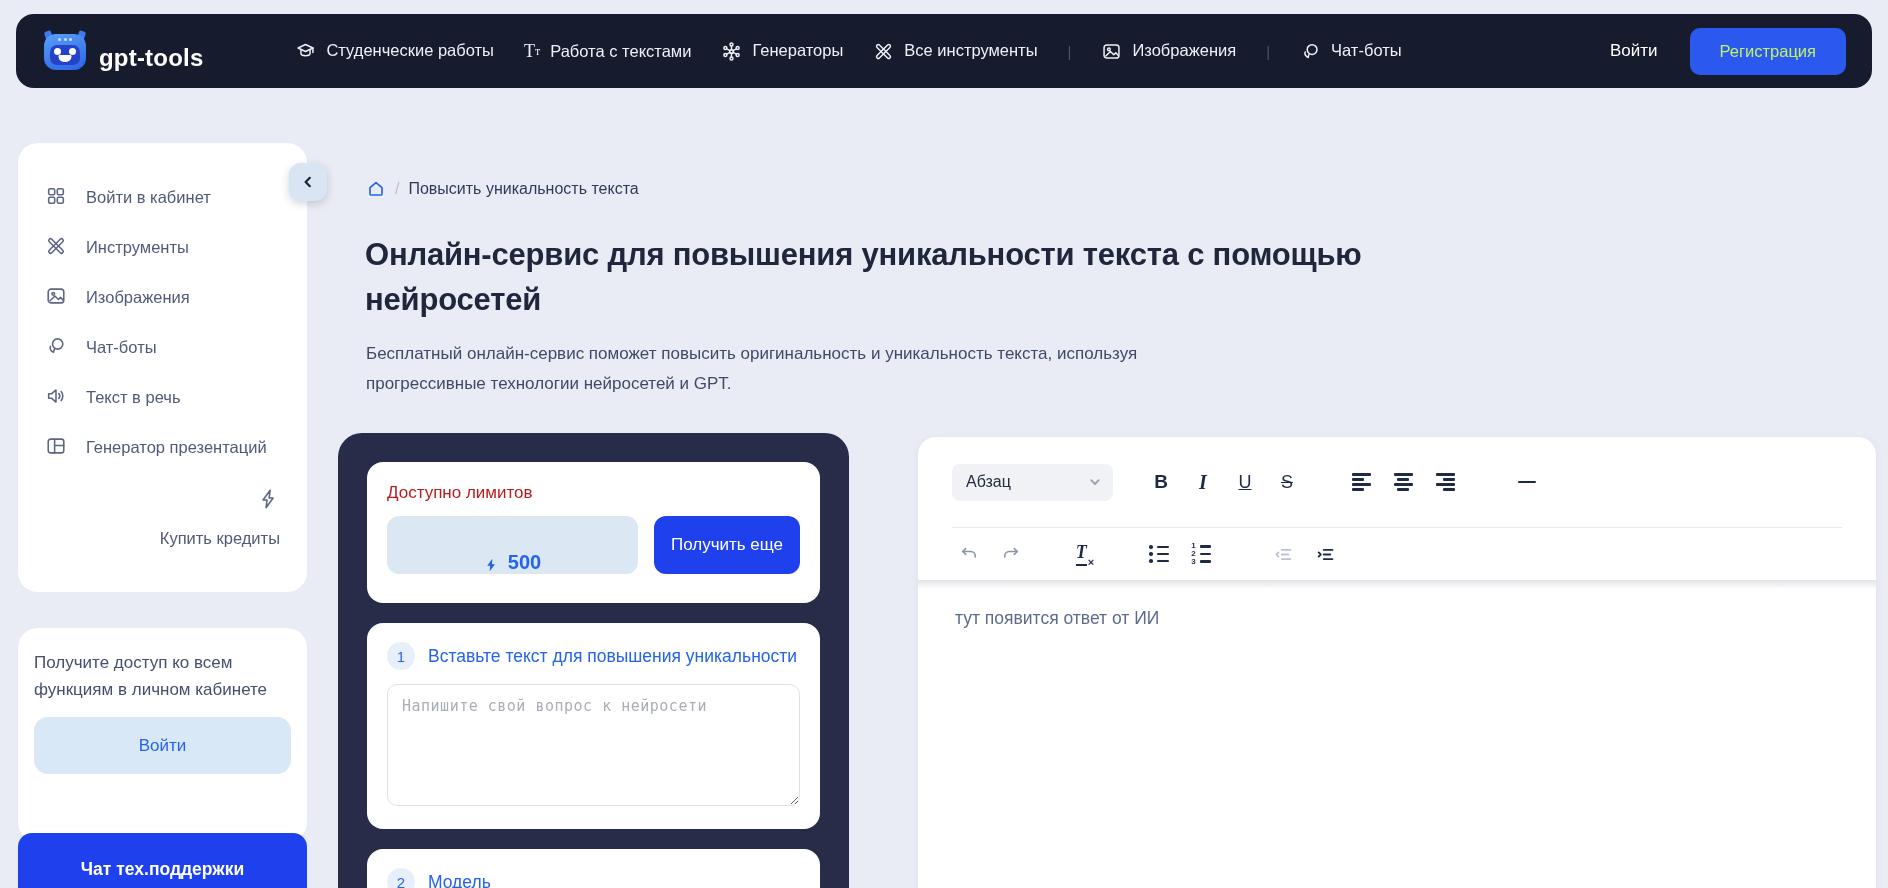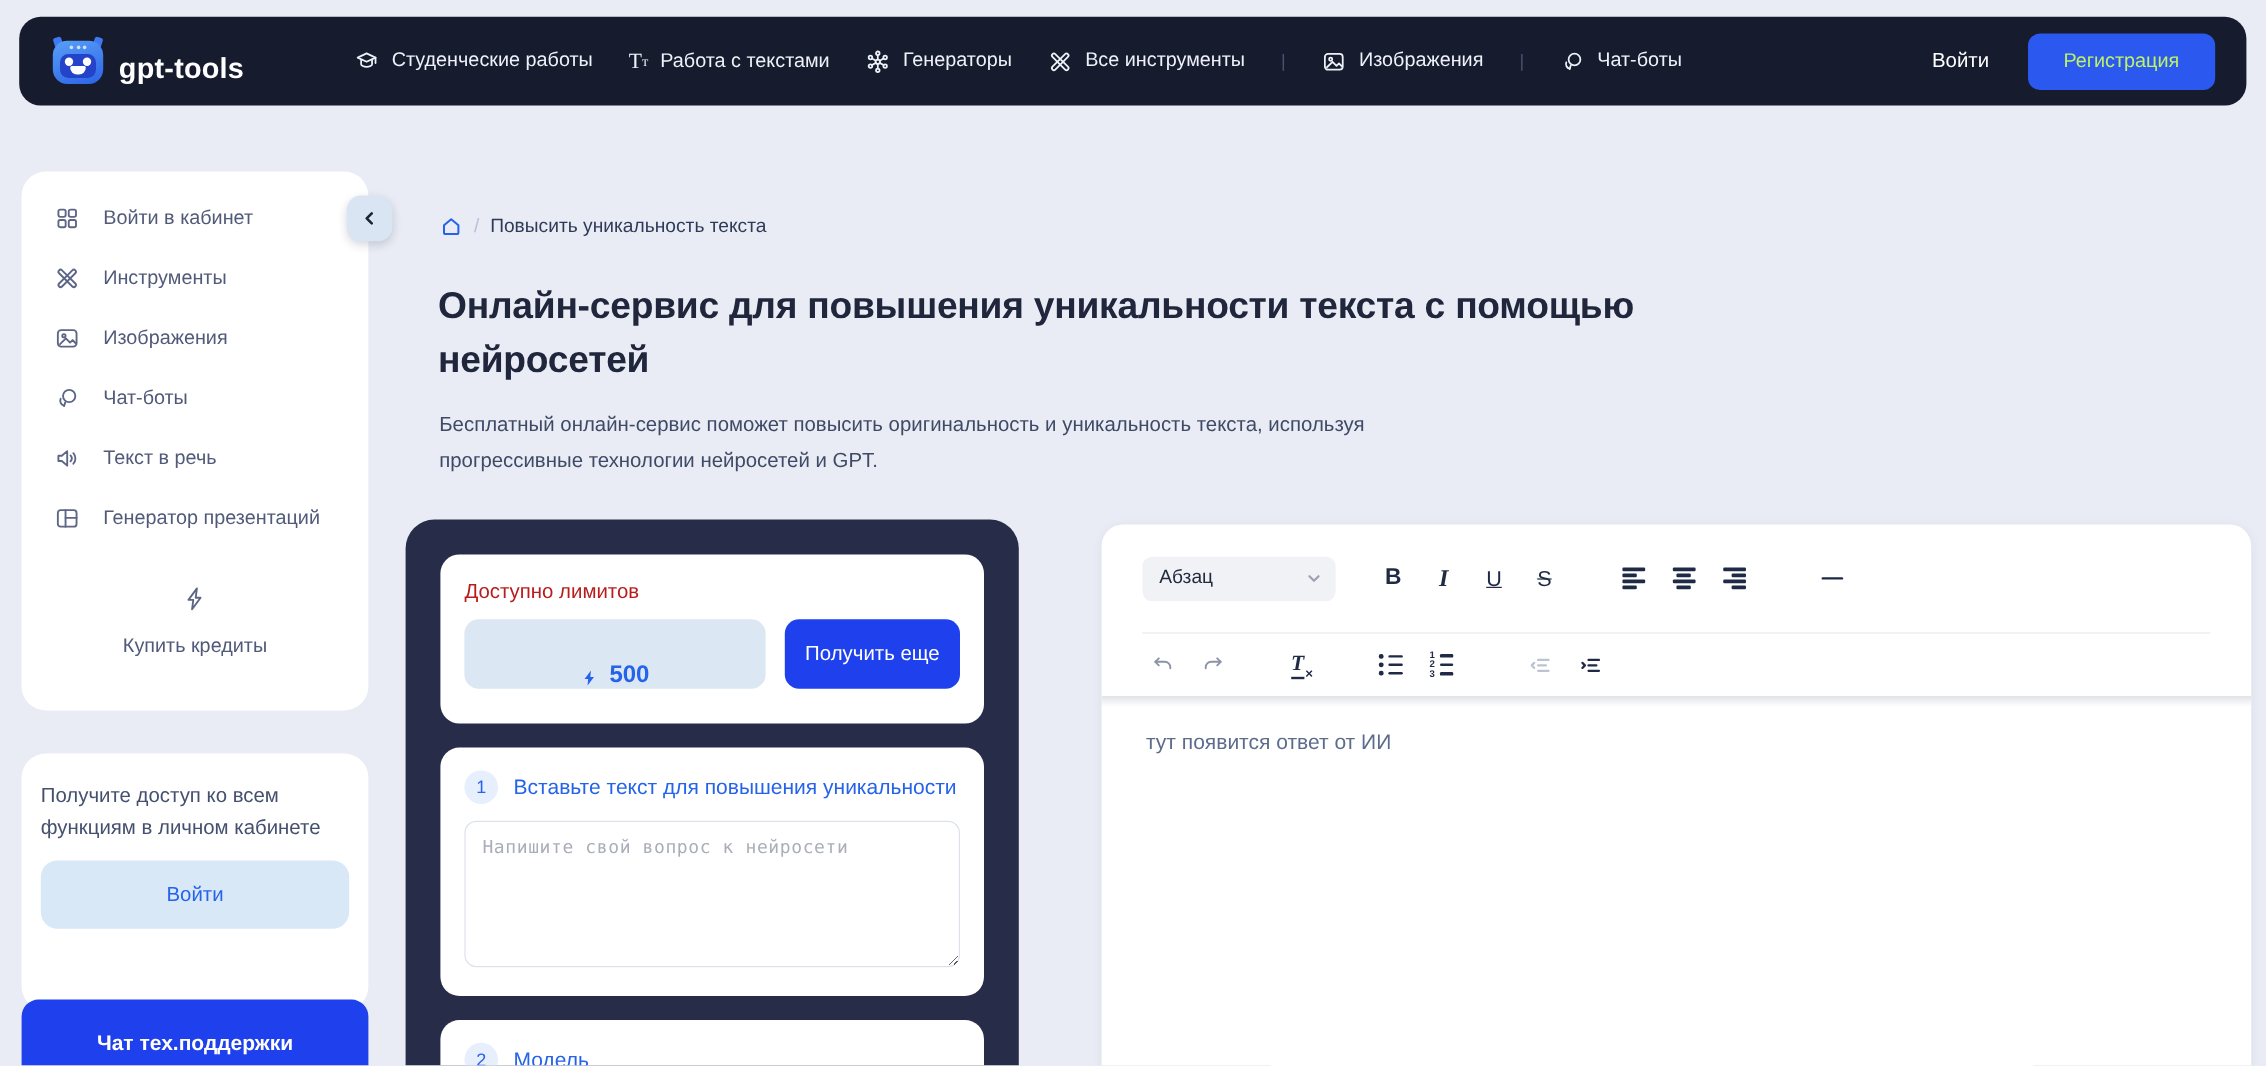--- a/index.html
+++ b/index.html
@@ -33,21 +33,21 @@
   .nav-login{color:#fff;font-size:17px;cursor:pointer;}
   .btn-register{background:#2b59f0;color:#bef264;border:none;border-radius:10px;height:47px;padding:0 30px;font-size:16.5px;}
   .ic{flex:none;display:inline-flex;align-items:center;justify-content:center;}
   .ic svg{display:block;fill:none;stroke:currentColor;stroke-width:1.7;stroke-linecap:round;stroke-linejoin:round;}
   .tt-ic{font-family:"Liberation Serif",serif;font-size:18px;line-height:1;color:currentColor;}
   .tt-ic small{font-size:12px;}
 
   
   .side-card{position:absolute;left:18px;width:289px;background:#fff;border-radius:20px;}
   .menu-card{top:143px;height:449px;padding-top:14px;}
-  .menu-item{display:flex;align-items:center;gap:19px;height:50px;padding:0 27px;color:#515a79;
+  .menu-item{display:flex;align-items:flex-end;gap:19px;height:50px;padding:0 27px;color:#515a79;
              font-size:16.5px;cursor:pointer;white-space:nowrap;}
   .menu-item .ic{color:#5d6684;width:22px;height:22px;}
   .menu-item.gap-top{margin-top:31px;flex-direction:column;}
   .collapse-btn{position:absolute;left:289px;top:163px;width:38px;height:38px;border-radius:12px;
                 background:#d9e5f2;border:none;display:flex;align-items:center;justify-content:center;
                 color:#1c2336;box-shadow:0 3px 8px rgba(20,30,60,.18);}
   .collapse-btn svg{display:block;fill:none;stroke:currentColor;stroke-width:2.2;stroke-linecap:round;stroke-linejoin:round;}
   .access-card{top:628px;height:214px;padding:21px 16px;}
   .access-text{color:#454f6e;font-size:17px;line-height:27px;}
   .access-btn{margin-top:14px;width:100%;height:57px;border:none;border-radius:14px;background:#d9e8f6;

